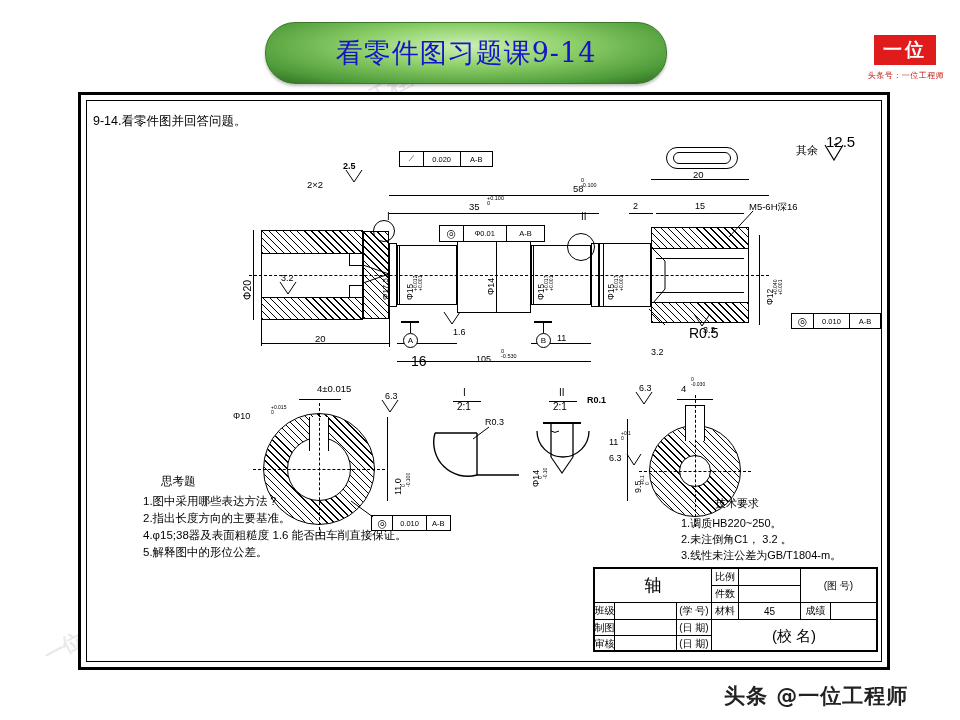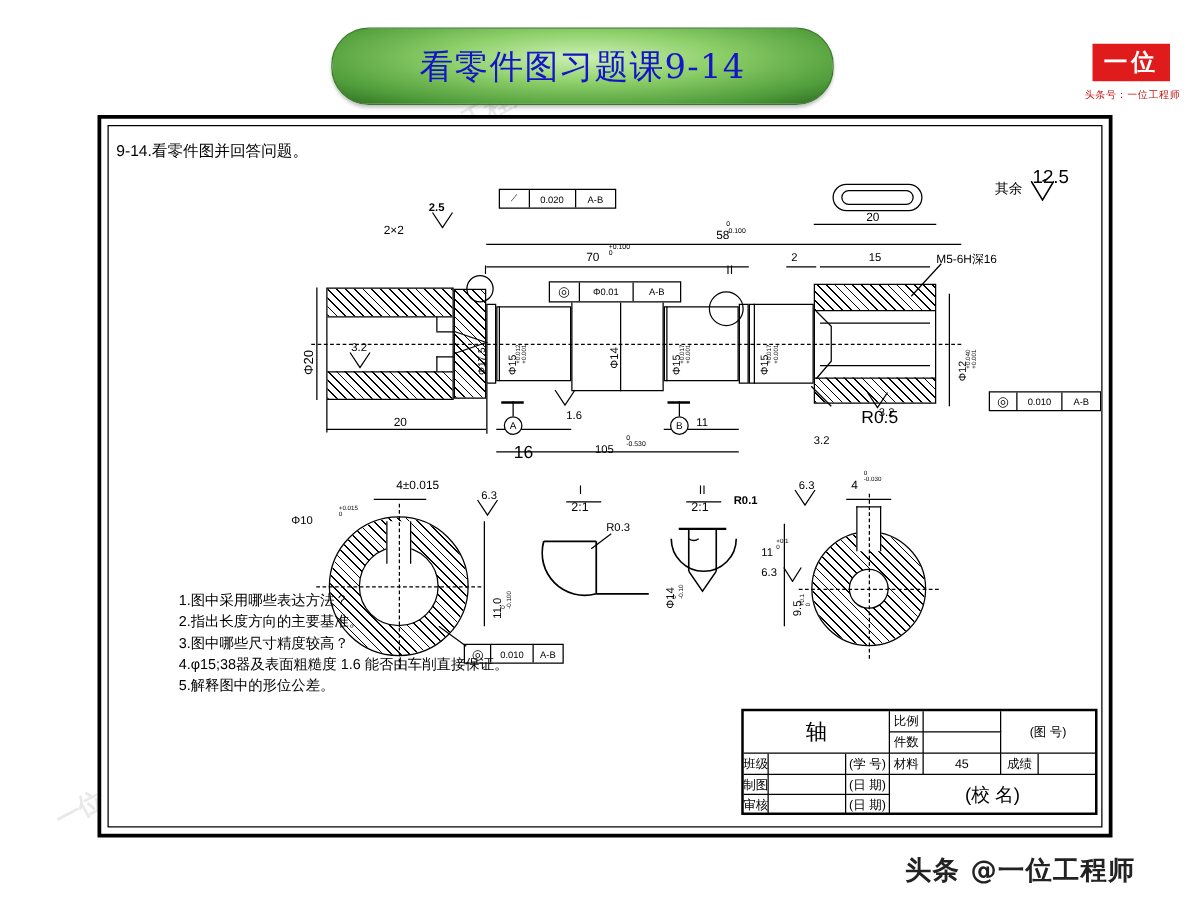--- a/index.html
+++ b/index.html
@@ -173,21 +173,21 @@
     <div class="t" style="left:395px;top:259px;font-size:9px;">105</div>
     <div class="t" style="left:420px;top:254px;font-size:5.5px;line-height:5px;white-space:pre;">0
 -0.530</div>
 
     <div class="ln h" style="left:308px;top:100px;width:380px;"></div>
     <div class="t" style="left:480px;top:88px;font-size:9.5px;padding-left:12px;">58</div>
     <div class="t" style="left:500px;top:83px;font-size:5.5px;line-height:5px;white-space:pre;">0
 -0.100</div>
 
     <div class="ln h" style="left:308px;top:118px;width:210px;"></div>
-    <div class="t" style="left:388px;top:106px;font-size:9.5px;">70</div>
+    <div class="t" style="left:388px;top:106px;font-size:9.5px;">35</div>
     <div class="t" style="left:406px;top:101px;font-size:5.5px;line-height:5px;white-space:pre;">+0.100
 0</div>
 
     <div class="ln h" style="left:570px;top:84px;width:98px;"></div>
     <div class="t" style="left:612px;top:74px;font-size:9.5px;">20</div>
 
     <div class="ln h" style="left:548px;top:118px;width:24px;"></div>
     <div class="t" style="left:552px;top:106px;font-size:9px;">2</div>
     <div class="ln h" style="left:575px;top:118px;width:88px;"></div>
     <div class="t" style="left:614px;top:106px;font-size:9px;">15</div>
@@ -355,27 +355,33 @@
     <div class="t" style="left:600px;top:288px;font-size:9.5px;">4</div>
     <div class="t" style="left:610px;top:282px;font-size:5px;line-height:5px;white-space:pre;">0
 -0.030</div>
     <div class="ln h" style="left:596px;top:304px;width:36px;"></div>
     <div class="t vt" style="left:552px;top:398px;font-size:9px;">9.5</div>
     <div class="t vt" style="left:559px;top:390px;font-size:5px;line-height:5px;white-space:pre;">+0.1
 0</div>
     <div class="ln v" style="left:546px;top:324px;height:82px;"></div>
 
     <div style="position:absolute;left:62px;top:378px;">
+      <div class="q" style="margin-left:18px;margin-bottom:3px;">思考题</div>
       <div class="q">1.图中采用哪些表达方法？</div>
       <div class="q">2.指出长度方向的主要基准。</div>
-      <div class="q">3.图中哪些尺寸精度较高？</div>
       <div class="q">4.φ15;38器及表面粗糙度  1.6  能否由车削直接保证。</div>
       <div class="q">5.解释图中的形位公差。</div>
     </div>
 
+    <div style="position:absolute;left:600px;top:400px;">
+      <div class="tr" style="margin-left:34px;margin-bottom:4px;">技术要求</div>
+      <div class="tr">1.调质HB220~250。</div>
+      <div class="tr">2.未注倒角C1， 3.2 。</div>
+      <div class="tr">3.线性未注公差为GB/T1804-m。</div>
+    </div>
 
     <div id="titleblock">
 
       <div class="cell" style="left:0;top:0;width:117px;height:34px;font-size:17px;font-family:'DejaVu Serif','Liberation Serif',serif;">轴</div>
       <div class="cell" style="left:117px;top:0;width:27px;height:17px;">比例</div>
       <div class="cell" style="left:144px;top:0;width:62px;height:17px;"></div>
       <div class="cell" style="left:117px;top:17px;width:27px;height:17px;">件数</div>
       <div class="cell" style="left:144px;top:17px;width:62px;height:17px;"></div>
       <div class="cell" style="left:206px;top:0;width:75px;height:34px;border-right:none;">(图  号)</div>
 

